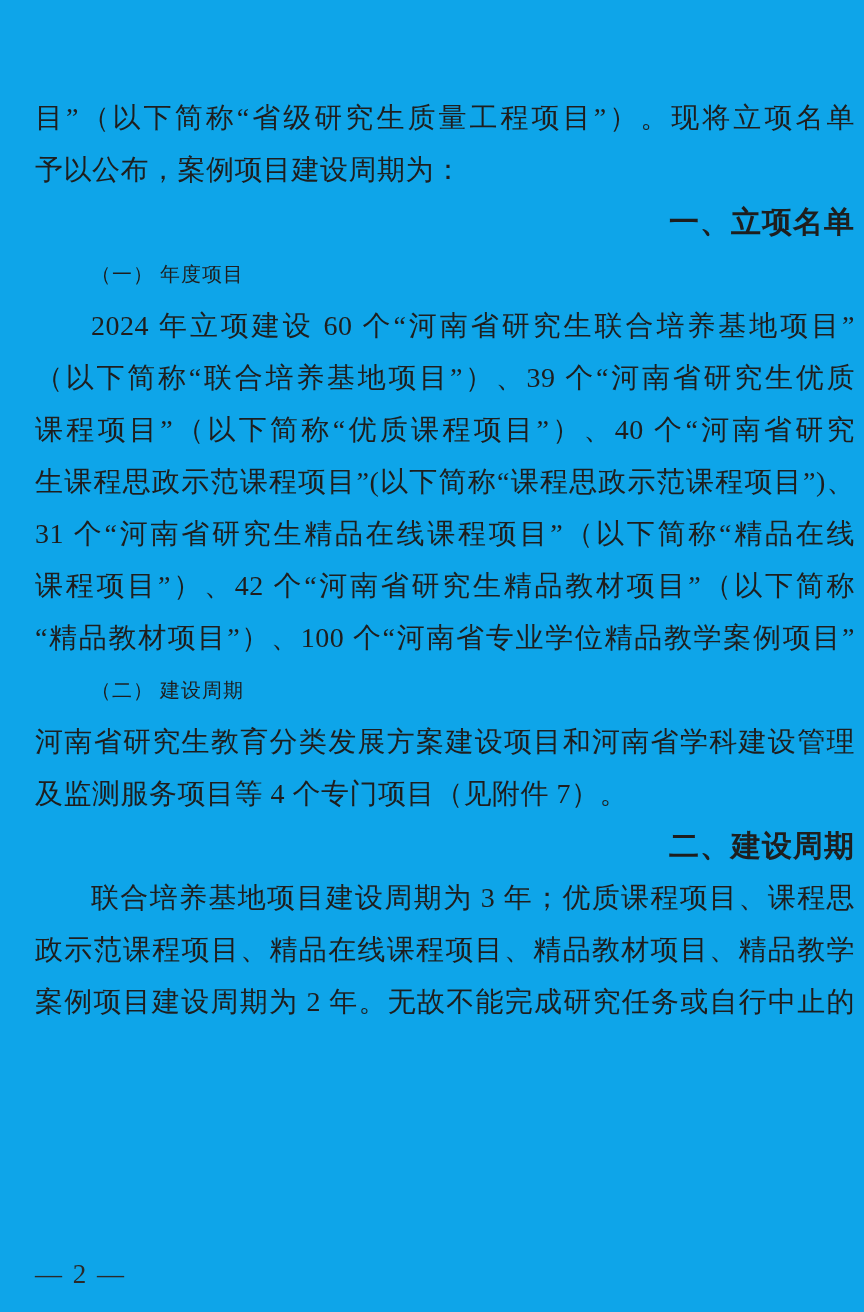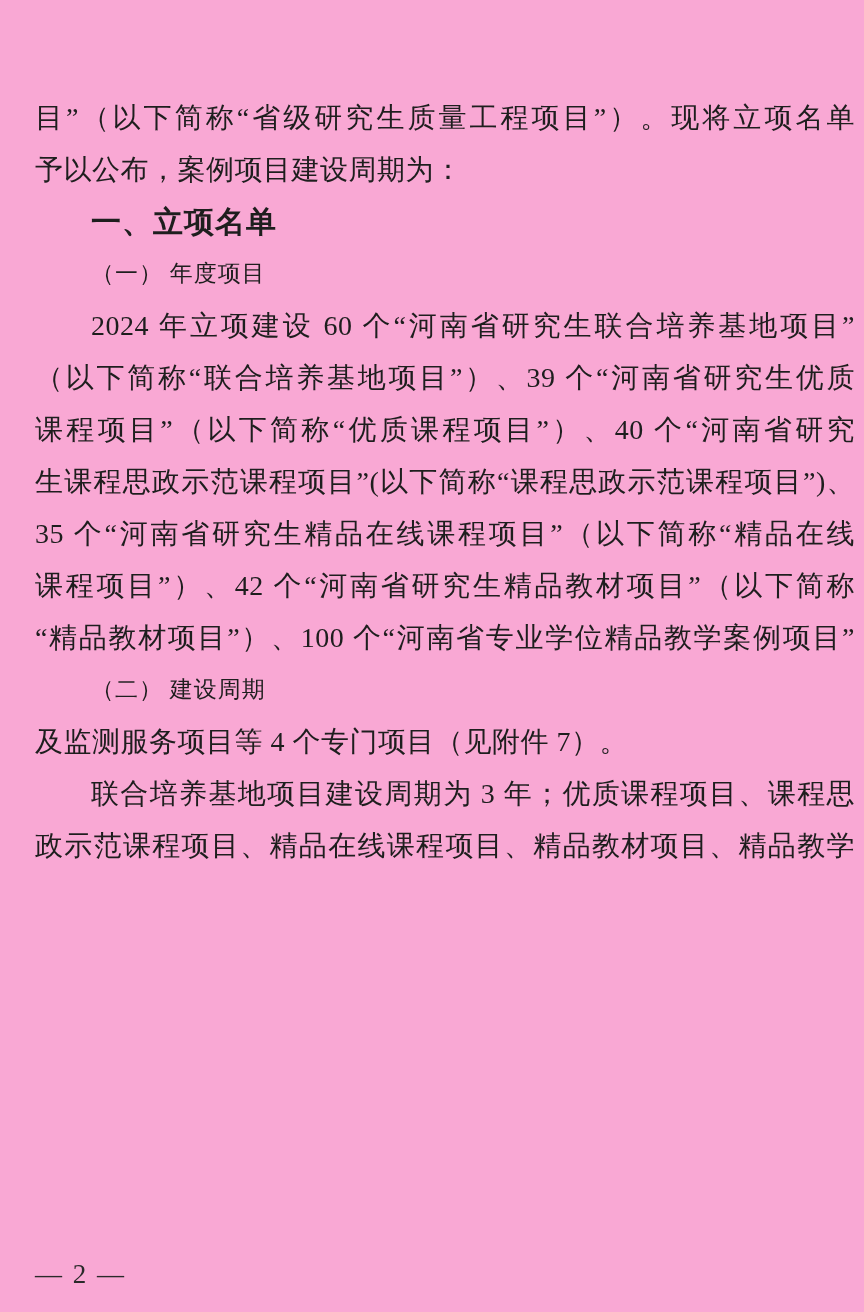--- a/index.html
+++ b/index.html
@@ -14,21 +14,21 @@
     overflow: hidden;
     font-family: "Liberation Serif", "DejaVu Serif", serif;
     color: #1e1e1e;
   }
   .doc-page {
     position: absolute;
     left: 0;
     top: 0;
     width: 864px;
     height: 1312px;
-    background: #f9a8d4;
+    background: #0ea5e9;
   }
   .doc-body {
     position: absolute;
     left: 35px;
     top: 92px;
     width: 820px;
   }
   .line {
     height: 52px;
     line-height: 52px;
@@ -46,24 +46,25 @@
   
   .line.indent {
     text-indent: 56px;
   }
   
   .line.h1 {
     font-family: "Liberation Sans", "DejaVu Sans", sans-serif;
     font-weight: 700;
     font-size: 30px;
     letter-spacing: 1px;
+    text-align: right;
   }
   
   .line.sub {
-    font-size: 23px;
+    font-size: 20px;
     letter-spacing: 1px;
   }
   .page-number {
     position: absolute;
     left: 35px;
     top: 1256px;
     font-size: 27px;
     line-height: 36px;
     letter-spacing: 2px;
     color: #2a2a2a;
@@ -81,29 +82,32 @@
     <div class="line">予以公布，案例项目建设周期为：</div>
 
     <div class="line h1 indent">一、立项名单</div>
 
     <div class="line sub indent">（一） 年度项目</div>
 
     <div class="line justify indent">2024 年立项建设 60 个“河南省研究生联合培养基地项目”</div>
     <div class="line justify">（以下简称“联合培养基地项目”）、39 个“河南省研究生优质</div>
     <div class="line justify">课程项目”（以下简称“优质课程项目”）、40 个“河南省研究</div>
     <div class="line justify">生课程思政示范课程项目”(以下简称“课程思政示范课程项目”)、</div>
-    <div class="line justify">35 个“河南省研究生精品在线课程项目”（以下简称“精品在线</div>
+    <div class="line justify">31 个“河南省研究生精品在线课程项目”（以下简称“精品在线</div>
     <div class="line justify">课程项目”）、42 个“河南省研究生精品教材项目”（以下简称</div>
     <div class="line justify">“精品教材项目”）、100 个“河南省专业学位精品教学案例项目”</div>
 
     <div class="line sub indent">（二） 建设周期</div>
 
+    <div class="line justify">河南省研究生教育分类发展方案建设项目和河南省学科建设管理</div>
     <div class="line">及监测服务项目等 4 个专门项目（见附件 7）。</div>
 
+    <div class="line h1 indent">二、建设周期</div>
 
     <div class="line justify indent">联合培养基地项目建设周期为 3 年；优质课程项目、课程思</div>
     <div class="line justify">政示范课程项目、精品在线课程项目、精品教材项目、精品教学</div>
+    <div class="line justify">案例项目建设周期为 2 年。无故不能完成研究任务或自行中止的</div>
 
   </div>
 
   <div class="page-number">— 2 —</div>
 
 </div>
 
 </body></html>

